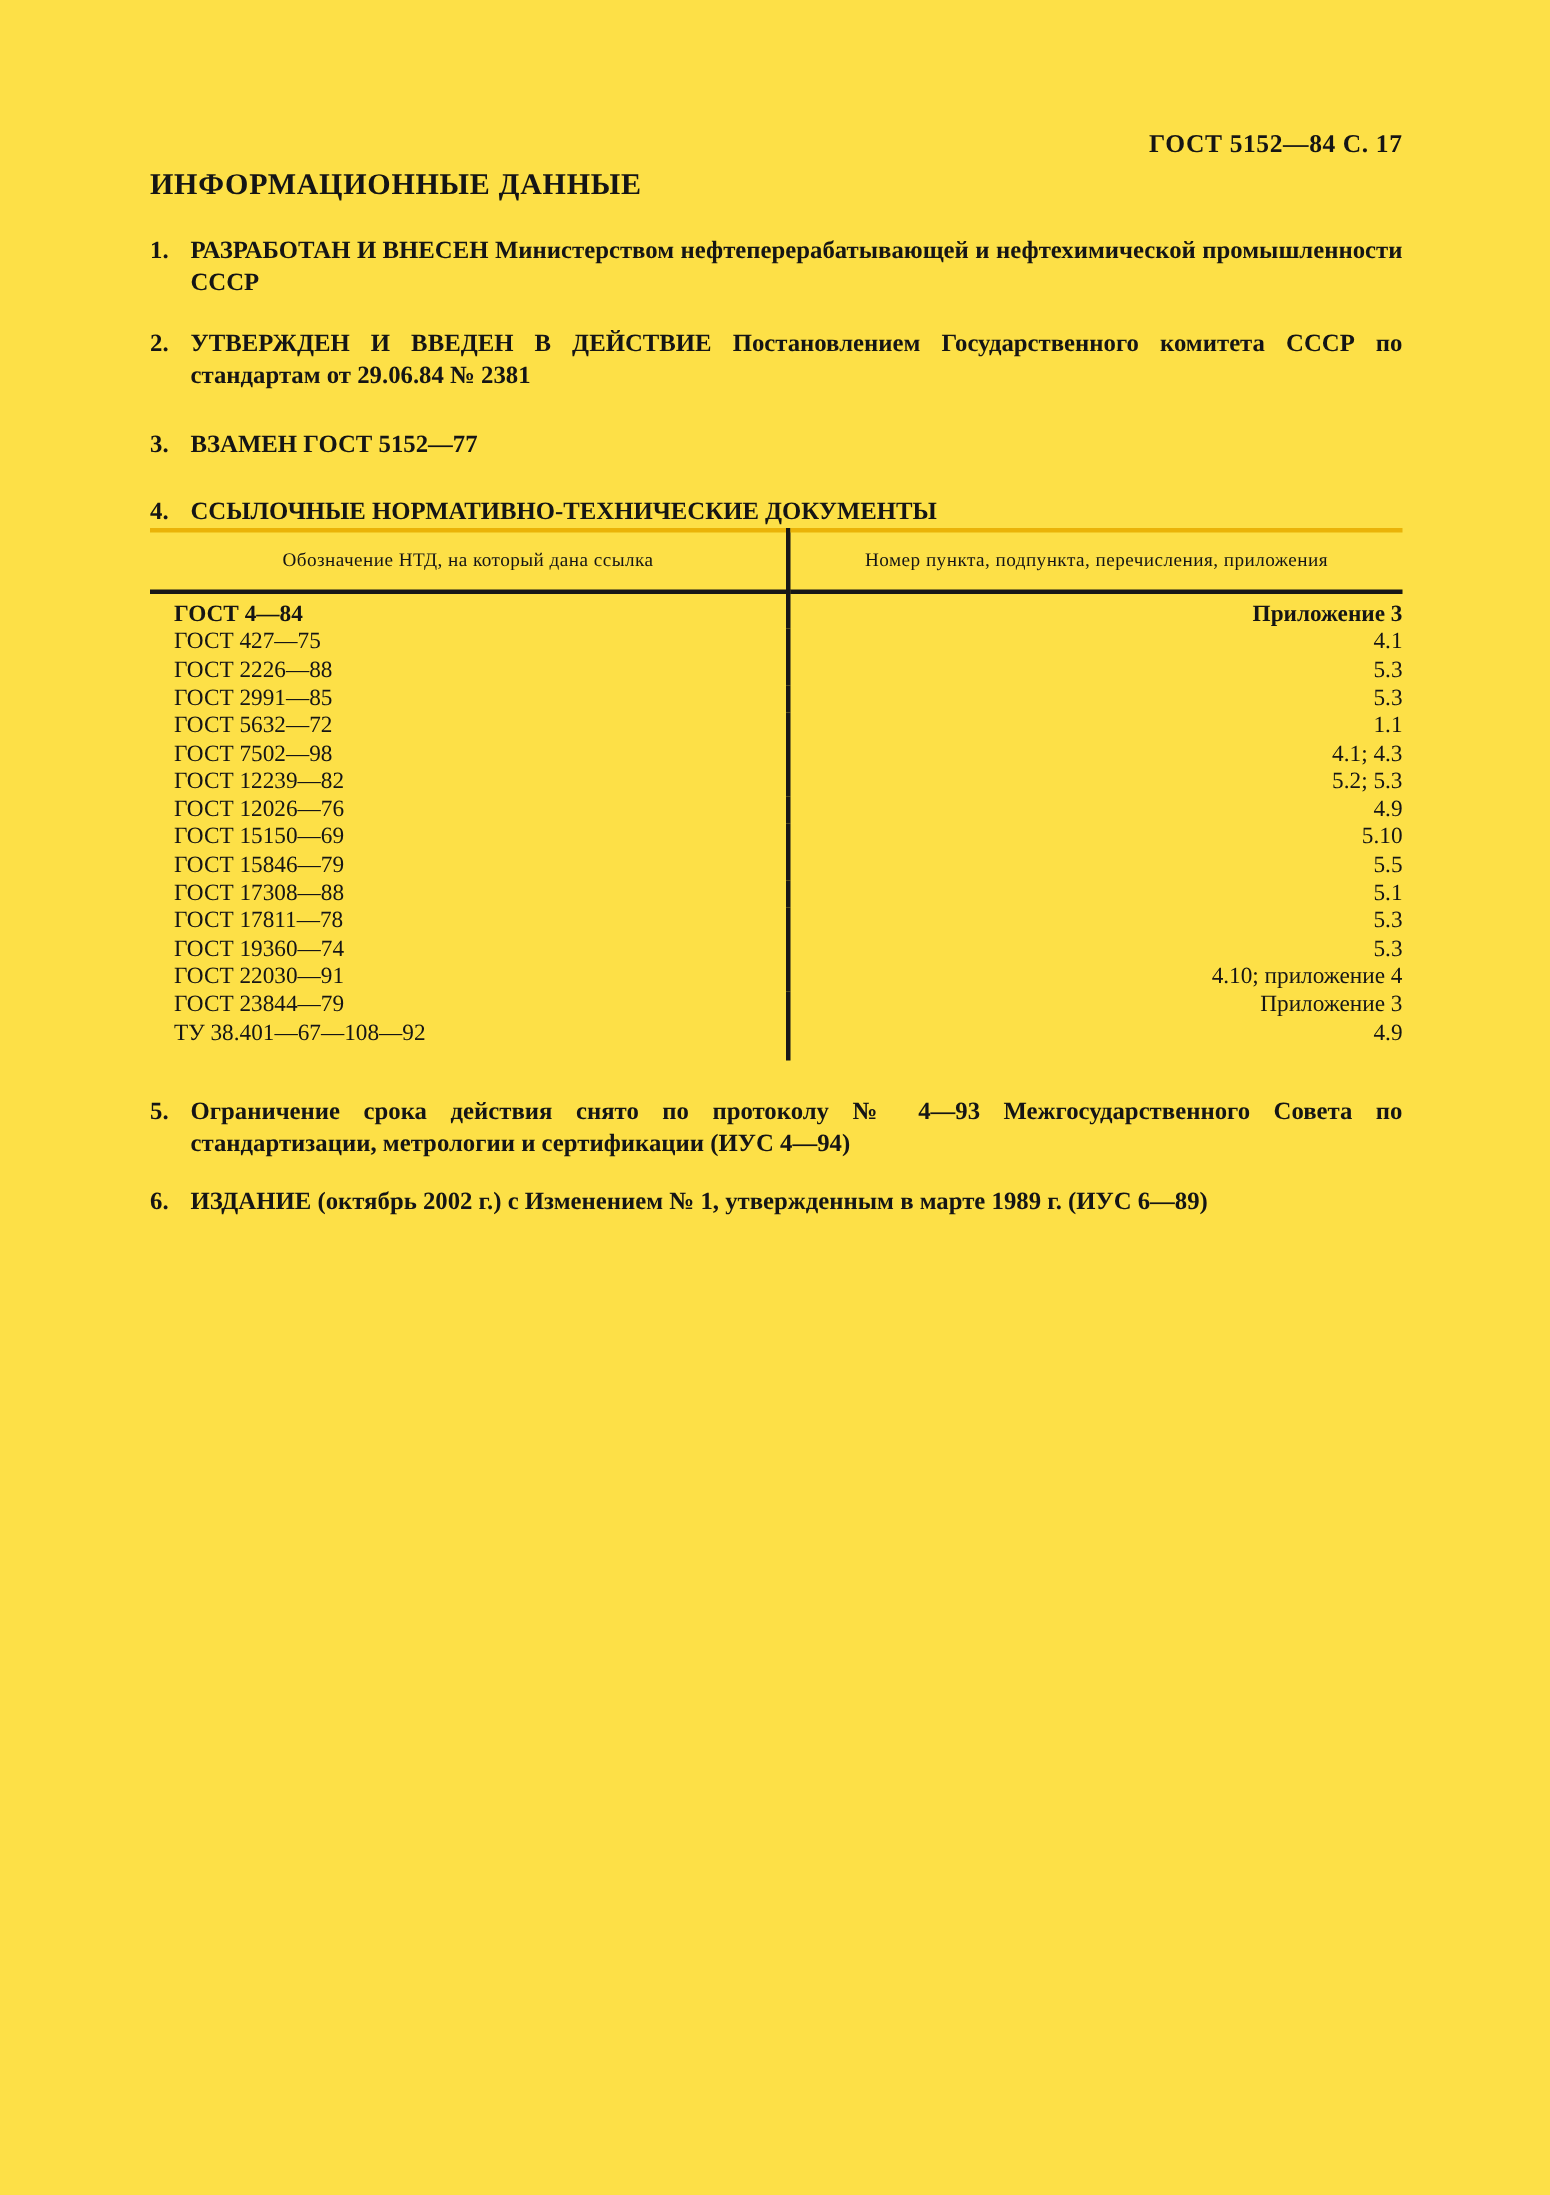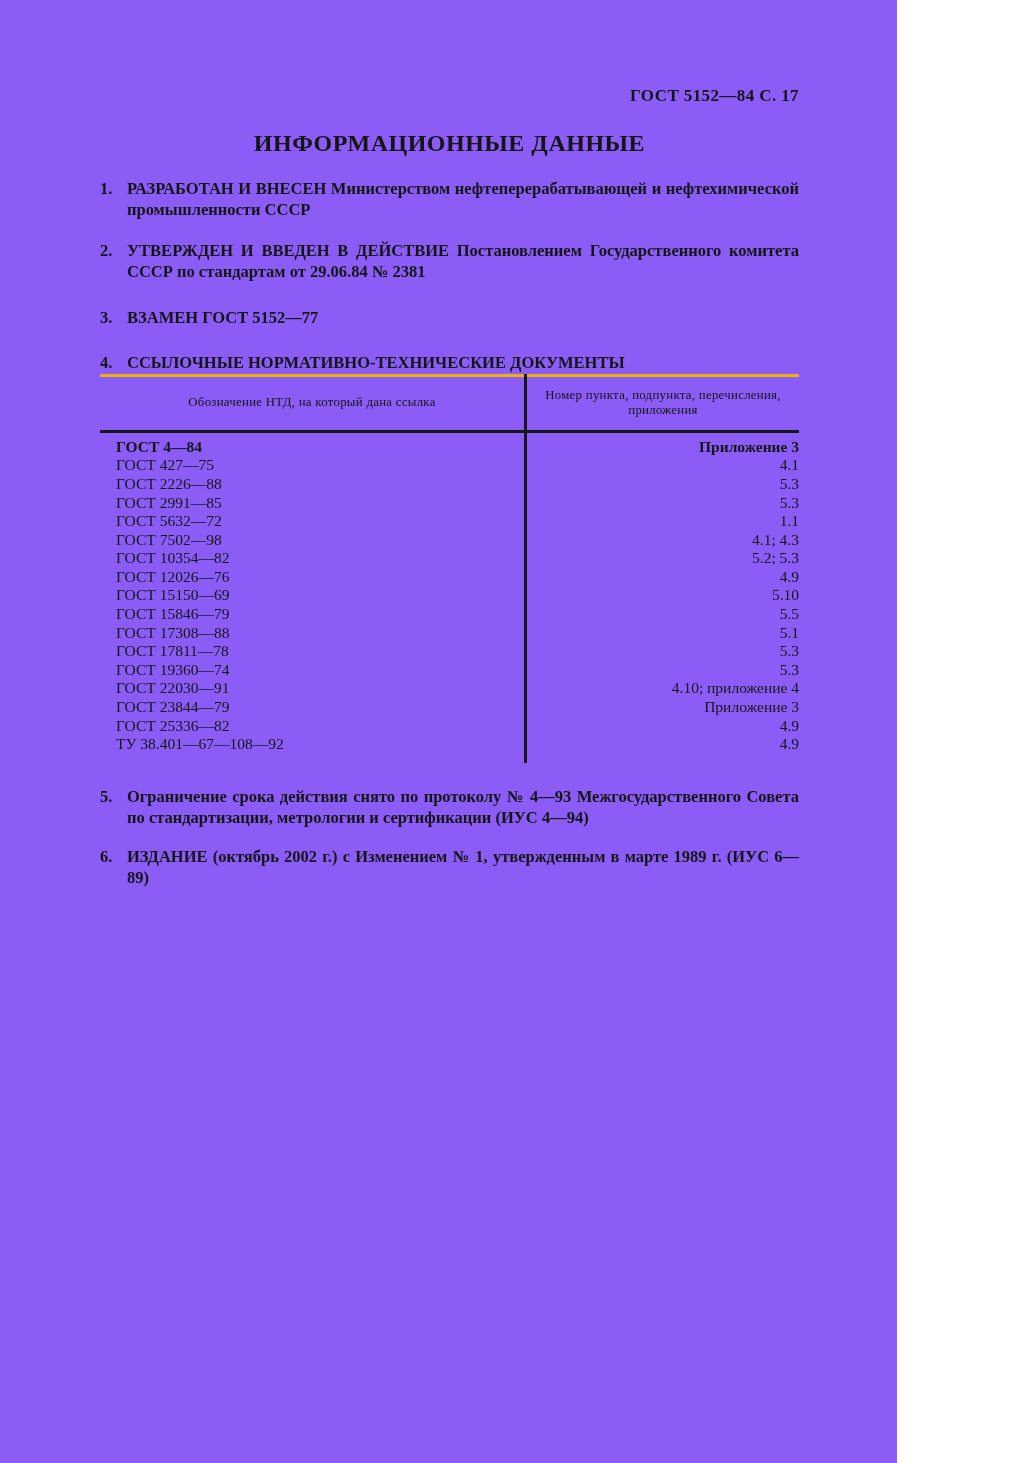--- a/index.html
+++ b/index.html
@@ -1,39 +1,38 @@
 <!DOCTYPE html>
 <html><head>
 <meta charset="utf-8">
 <style>
   html, body { margin: 0; padding: 0; background: #ffffff; }
   .page {
-    width: 897px;
+    width: 1033px;
     height: 1463px;
     box-sizing: border-box;
-    background: #8b5cf6;
+    background: #fde047;
     color: #151515;
     font-family: "Liberation Serif", "DejaVu Serif", serif;
     padding: 86px 98px 0 100px;
     overflow: hidden;
     position: relative;
   }
   .page-header {
     text-align: right;
     font-weight: bold;
     font-size: 17px;
     letter-spacing: 0.4px;
     white-space: pre;
   }
   .doc-title {
-    text-align: center;
     font-weight: bold;
-    font-size: 24px;
+    font-size: 20px;
     letter-spacing: 0.5px;
-    margin-top: 24px;
+    margin-top: 6px;
   }
   .items { margin-top: 4px; }
   .item {
     display: flex;
     font-weight: bold;
     font-size: 16.5px;
     line-height: 1.27;
   }
   .item .num { flex: none; width: 27px; }
   .item .text { flex: 1; text-align: justify; }
@@ -126,21 +125,21 @@
         </tr>
       <tr>
           <td class="cell-doc">ГОСТ 5632—72</td>
           <td class="cell-ref">1.1</td>
         </tr>
       <tr>
           <td class="cell-doc">ГОСТ 7502—98</td>
           <td class="cell-ref">4.1; 4.3</td>
         </tr>
       <tr>
-          <td class="cell-doc">ГОСТ 10354—82</td>
+          <td class="cell-doc">ГОСТ 12239—82</td>
           <td class="cell-ref">5.2; 5.3</td>
         </tr>
       <tr>
           <td class="cell-doc">ГОСТ 12026—76</td>
           <td class="cell-ref">4.9</td>
         </tr>
       <tr>
           <td class="cell-doc">ГОСТ 15150—69</td>
           <td class="cell-ref">5.10</td>
         </tr>
@@ -162,24 +161,20 @@
         </tr>
       <tr>
           <td class="cell-doc">ГОСТ 22030—91</td>
           <td class="cell-ref">4.10; приложение 4</td>
         </tr>
       <tr>
           <td class="cell-doc">ГОСТ 23844—79</td>
           <td class="cell-ref">Приложение 3</td>
         </tr>
       <tr>
-          <td class="cell-doc">ГОСТ 25336—82</td>
-          <td class="cell-ref">4.9</td>
-        </tr>
-      <tr>
           <td class="cell-doc">ТУ 38.401—67—108—92</td>
           <td class="cell-ref">4.9</td>
         </tr>
     </tbody>
   </table>
 
   <div class="items">
     <div class="item item-5">
       <span class="num">5.</span>
       <span class="text">Ограничение срока действия снято по протоколу № 4—93 Межгосударственного Совета по стандартизации, метрологии и сертификации (ИУС 4—94)</span>

